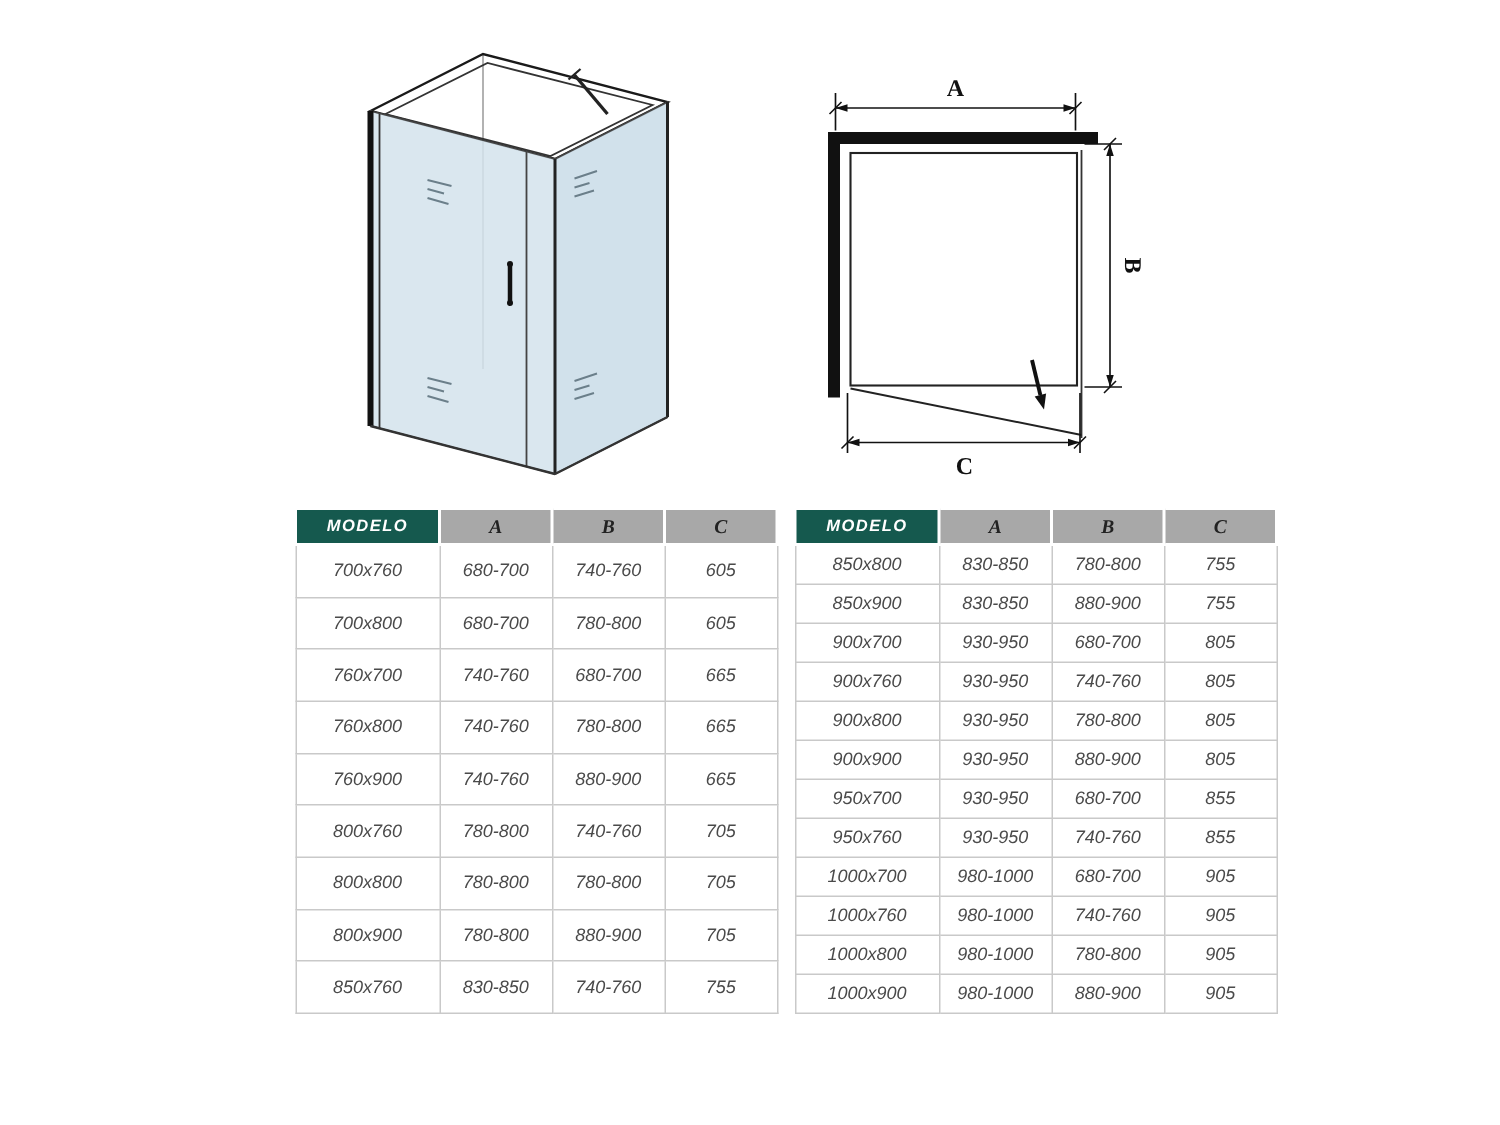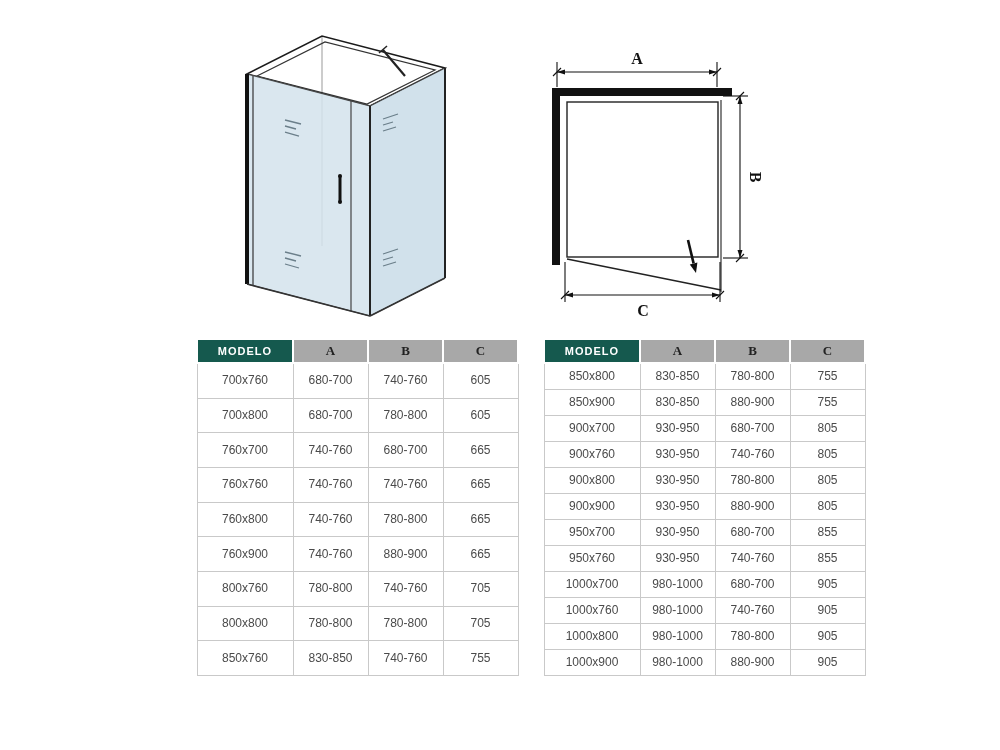--- a/index.html
+++ b/index.html
@@ -13,21 +13,21 @@
     --glass-fill-2:#c9dce7;
     --frame-stroke:#1a1a1a;
   }
   html,body{margin:0;padding:0;}
   body{width:1000px;height:750px;background:#ffffff;position:relative;overflow:hidden;
        font-family:"Liberation Sans", sans-serif;}
   .canvas{position:absolute;inset:0;}
   .diagram{position:absolute;}
   #iso-diagram{left:233px;top:24px;}
   #dim-diagram{left:535px;top:42px;}
-  .tables{position:absolute;left:196px;top:338px;display:flex;gap:24px;}
+  .tables{position:absolute;left:196px;top:338px;display:flex;gap:10px;font-style:italic;}
   table.spec{border-collapse:collapse;table-layout:fixed;width:305px;
              font-size:12px;color:var(--cell-text);text-align:center;}
   table.spec th{height:20px;font-size:12px;border:2px solid #ffffff;}
   table.spec th.modelo-th{background:var(--modelo-header-bg);color:var(--modelo-header-text);
              font-weight:bold;letter-spacing:1px;font-size:11px;width:92px;}
   table.spec th.abc-th{background:var(--abc-header-bg);color:var(--abc-header-text);
              font-family:"Liberation Serif", serif;font-weight:bold;font-size:13px;width:71px;}
   table.spec td{height:25px;border:1px solid var(--cell-border);background:#ffffff;
              padding:0;line-height:25px;}
   .dim-label{font-family:"Liberation Serif", serif;font-size:16px;font-weight:600;fill:#111111;}
@@ -162,47 +162,47 @@
             <td>780-800</td>
             <td>605</td>
           </tr>
           <tr>
             <td>760x700</td>
             <td>740-760</td>
             <td>680-700</td>
             <td>665</td>
           </tr>
           <tr>
-            <td>760x760</td>
-            <td>740-760</td>
-            <td>740-760</td>
+            <td>760x800</td>
+            <td>740-760</td>
+            <td>780-800</td>
             <td>665</td>
           </tr>
           <tr>
-            <td>760x800</td>
-            <td>740-760</td>
-            <td>780-800</td>
+            <td>760x900</td>
+            <td>740-760</td>
+            <td>880-900</td>
             <td>665</td>
           </tr>
           <tr>
-            <td>760x900</td>
-            <td>740-760</td>
-            <td>880-900</td>
-            <td>665</td>
-          </tr>
-          <tr>
             <td>800x760</td>
             <td>780-800</td>
             <td>740-760</td>
             <td>705</td>
           </tr>
           <tr>
             <td>800x800</td>
             <td>780-800</td>
             <td>780-800</td>
+            <td>705</td>
+          </tr>
+          <tr>
+            <td>800x900</td>
+            <td>780-800</td>
+            <td>880-900</td>
             <td>705</td>
           </tr>
           <tr>
             <td>850x760</td>
             <td>830-850</td>
             <td>740-760</td>
             <td>755</td>
           </tr>
         </tbody>
     </table>

